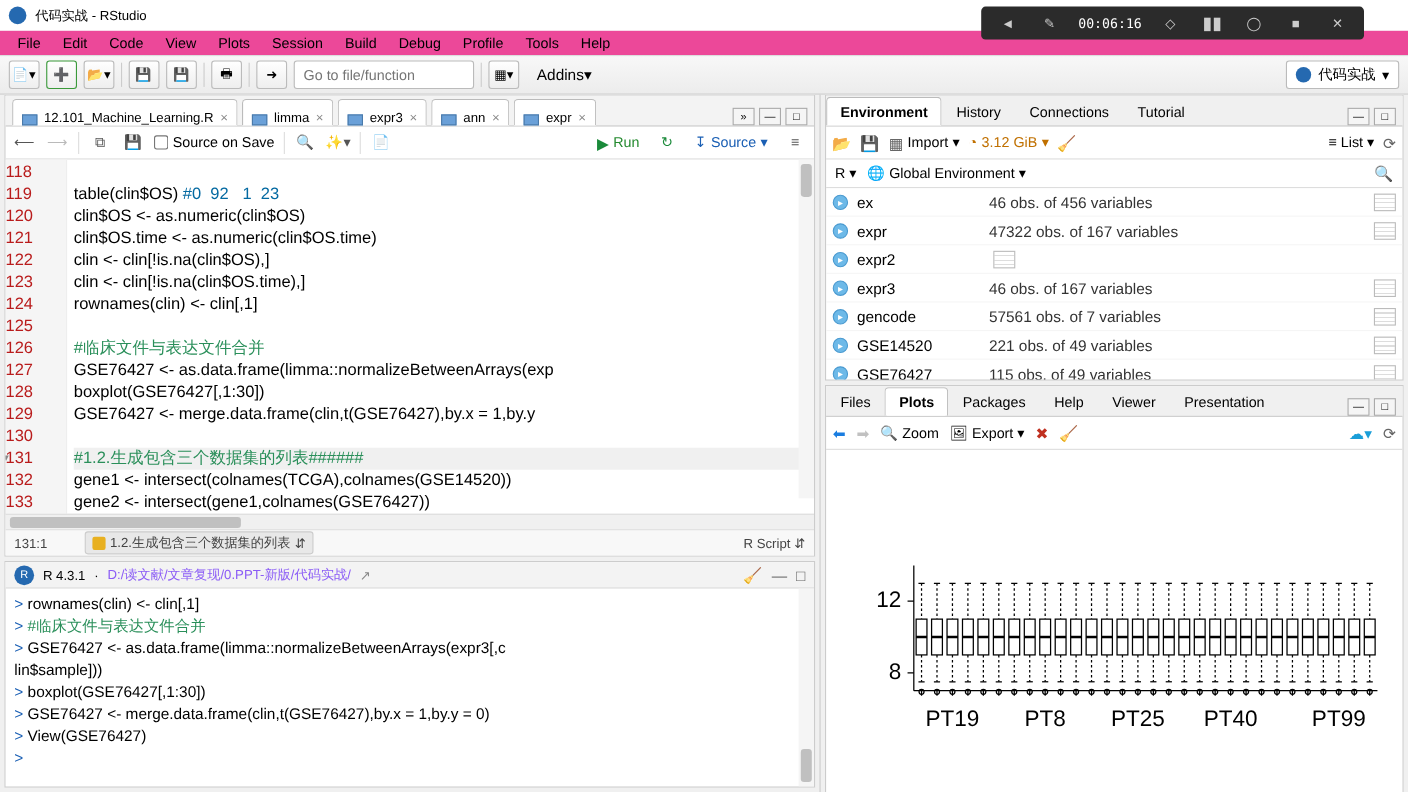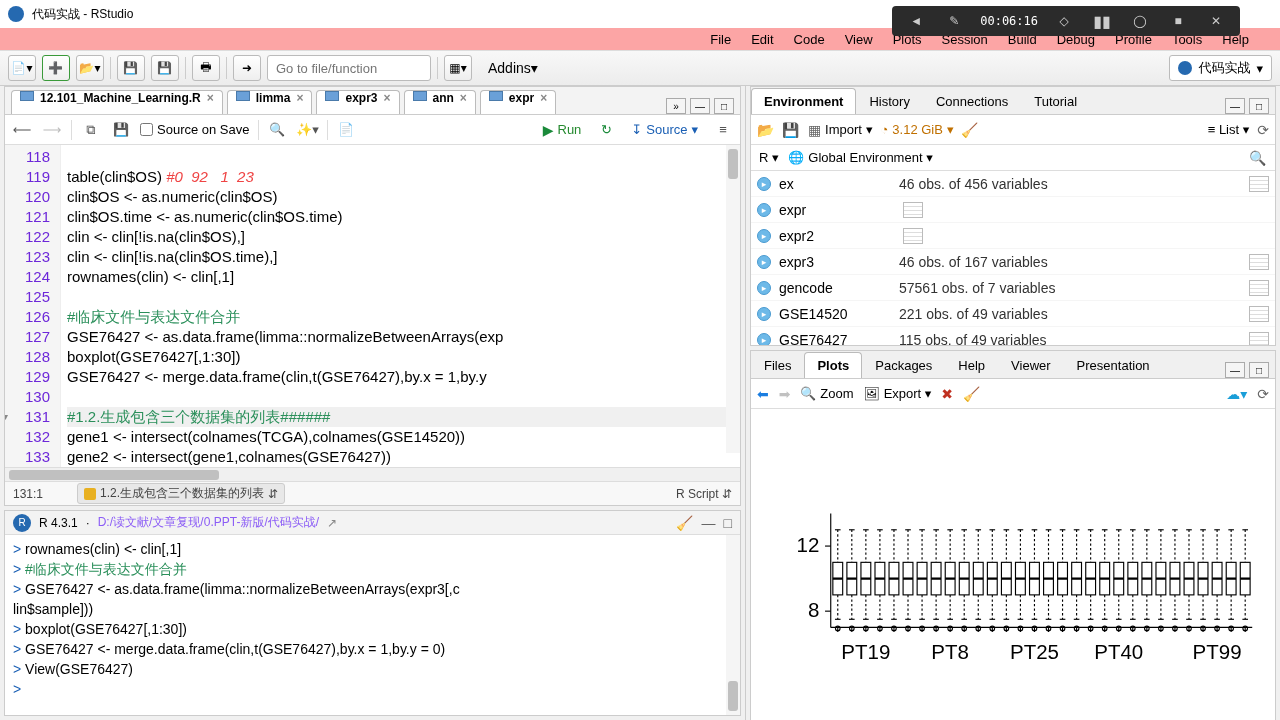--- a/index.html
+++ b/index.html
@@ -5,60 +5,60 @@
 * { margin: 0; padding: 0; box-sizing: border-box; font-family: "Segoe UI", Arial, sans-serif; }
 body { width: 1280px; height: 720px; background: #f0f0f0; overflow: hidden; position: relative; }
 
 
 .titlebar { height: 28px; background: #fff; display: flex; align-items: center; padding: 0 8px; font-size: 12px; }
 .titlebar .rlogo { width: 16px; height: 16px; background: #2569b0; border-radius: 50%; margin-right: 8px; }
 .titlebar-recording { position: absolute; right: 40px; top: 6px; height: 30px; background: #2b2b2b; border-radius: 4px; display: flex; align-items: center; padding: 0 12px; gap: 14px; color: #fff; font-size: 12px; }
 .titlebar-recording .rec-btn { width: 24px; height: 24px; display: flex; align-items: center; justify-content: center; cursor: pointer; color:#ccc; }
 
 
-.menubar { height: 22px; background: #fca5a5; display: flex; align-items: center; padding: 0 23px; gap: 4px; font-size: 13px; justify-content: flex-end; }
+.menubar { height: 22px; background: #ec4899; display: flex; align-items: center; padding: 0 8px; gap: 4px; font-size: 13px; }
 .menubar span { padding: 2px 8px; cursor: pointer; }
 
 
 .main-toolbar { height: 36px; background: linear-gradient(#f8f8f8,#ececec); border-top: 1px solid #ddd; border-bottom: 1px solid #ccc; display: flex; align-items: center; padding: 0 8px; gap: 6px; }
 .tb-btn { width: 28px; height: 26px; border: 1px solid #bbb; border-radius: 3px; background: linear-gradient(#fff,#eee); display: flex; align-items: center; justify-content: center; font-size: 12px; cursor: pointer; }
 .goto-input { width: 164px; height: 26px; border: 1px solid #bbb; border-radius: 3px; padding: 0 8px; font-size: 13px; color: #888; background:#fff; }
 .addins { padding: 0 10px; height: 26px; display:flex; align-items:center; font-size: 14px; cursor:pointer; }
 .spacer { flex: 1; }
 .proj-box { border:1px solid #bbb; border-radius:3px; height:26px; display:flex; align-items:center; padding:0 8px; gap:6px; font-size:13px; background:#fff;}
 
 
 .panes { position: absolute; top: 86px; left: 0; right: 0; bottom: 0; display: flex; }
 .left-col { width: 746px; display: flex; flex-direction: column; border-right: 1px solid #ccc; }
 .right-col { flex: 1; display: flex; flex-direction: column; }
 
 
 .source-pane { height: 420px; display: flex; flex-direction: column; border: 1px solid #ccc; margin: 0 4px 4px 4px; background: #fff; }
 .tabs-row { height: 28px; background: #f3f3f3; border-bottom: 1px solid #ccc; display: flex; align-items: flex-end; padding-left: 6px; }
-.file-tab { height: 24px; border: 1px solid #bbb; border-bottom: none; background: #fff; display: flex; align-items: flex-start; padding: 0 8px; gap: 6px; font-size: 12px; border-radius: 4px 4px 0 0; margin-right: 4px; cursor: pointer; font-weight: bold; }
+.file-tab { height: 24px; border: 1px solid #bbb; border-bottom: none; background: #fff; display: flex; align-items: flex-end; padding: 0 8px; gap: 6px; font-size: 12px; border-radius: 4px 4px 0 0; margin-right: 4px; cursor: pointer; }
 .file-tab .ticon { width: 14px; height: 10px; background: #6aa0d8; border: 1px solid #4a7aaa; }
 .file-tab .close-x { color: #888; font-size: 12px; cursor: pointer; }
 .tabs-row .win-btns { margin-left: auto; display:flex; gap:4px; padding-right:6px; align-items:center;}
 .win-btns span { width:20px; height:16px; border:1px solid #aaa; background:#f5f5f5; font-size:10px; display:flex; align-items:center; justify-content:center;}
 
 .src-toolbar { height: 30px; border-bottom: 1px solid #ddd; display: flex; align-items: center; padding: 0 6px; gap: 8px; font-size: 13px; }
 .src-toolbar .icon-slot { width: 22px; height: 22px; display:flex; align-items:center; justify-content:center; color:#555; }
 .chk { display:flex; align-items:center; gap:4px; }
 .run-btn { display:flex; align-items:center; gap:4px; color:#258a2f; padding: 0 6px; cursor:pointer; }
 .source-btn { display:flex; align-items:center; gap:4px; color:#1a5fb4; padding: 0 6px; cursor:pointer; }
 
 .editor-area { flex:1; display:flex; overflow:hidden; font-family: "Consolas","Courier New",monospace; font-size: 15px; position:relative;}
-.gutter { width: 56px; background:#f5f5f5; color:#6d28d9; text-align:right; padding: 2px 10px 2px 0; border-right:1px solid #eee; }
+.gutter { width: 56px; background:#f5f5f5; color:#b91c1c; padding: 2px 10px 2px 0; border-right:1px solid #eee; }
 .gutter div { height: 20px; line-height:20px;}
 .gutter .fold { position:relative; }
 .gutter .fold::after { content:"▾"; position:absolute; left:-2px; font-size:10px; color:#888;}
 .code { flex:1; padding: 2px 6px; white-space: pre; overflow:hidden; }
 .code div { height:20px; line-height:20px; }
 .k-cmt { color:#2a8f5a; }
-.k-hash { color:#ef4444; font-style: italic; }
+.k-hash { color:#0369a1; }
 .cursor-line { background:#f0f0f0; }
 .hscroll { height:14px; background:#f0f0f0; border-top:1px solid #ddd; position:relative;}
 .hscroll-thumb { position:absolute; left:4px; top:2px; height:10px; width:210px; background:#c0c0c0; border-radius:3px;}
 .vscroll { position:absolute; right:0; top:0; bottom:14px; width:14px; background:#f5f5f5;}
 .vscroll-thumb { position:absolute; right:2px; top:4px; width:10px; height:30px; background:#c0c0c0; border-radius:3px;}
 
 .src-status { height:24px; border-top:1px solid #ddd; display:flex; align-items:center; padding:0 8px; font-size:12px; color:#444; background:#f8f8f8;}
 .src-status .cursor-pos { width:60px; }
 .src-status .chunk { background:#e8e8e8; border:1px solid #ccc; border-radius:3px; padding:1px 6px; margin-left:4px; display:flex; gap:4px; align-items:center;}
 .src-status .ftype { margin-left:auto; }
@@ -302,20 +302,21 @@
       <div class="env-list" id="env-list">
           <div class="env-row">
             <span class="ebullet">▸</span>
             <span class="ename">ex</span>
             <span class="edesc">46 obs. of 456 variables</span>
             <span class="etable"></span>
           </div>
           <div class="env-row">
             <span class="ebullet">▸</span>
             <span class="ename">expr</span>
+            <span class="edesc">47322 obs. of 167 variables</span>
             <span class="etable"></span>
           </div>
           <div class="env-row">
             <span class="ebullet">▸</span>
             <span class="ename">expr2</span>
             <span class="etable"></span>
           </div>
           <div class="env-row">
             <span class="ebullet">▸</span>
             <span class="ename">expr3</span>

